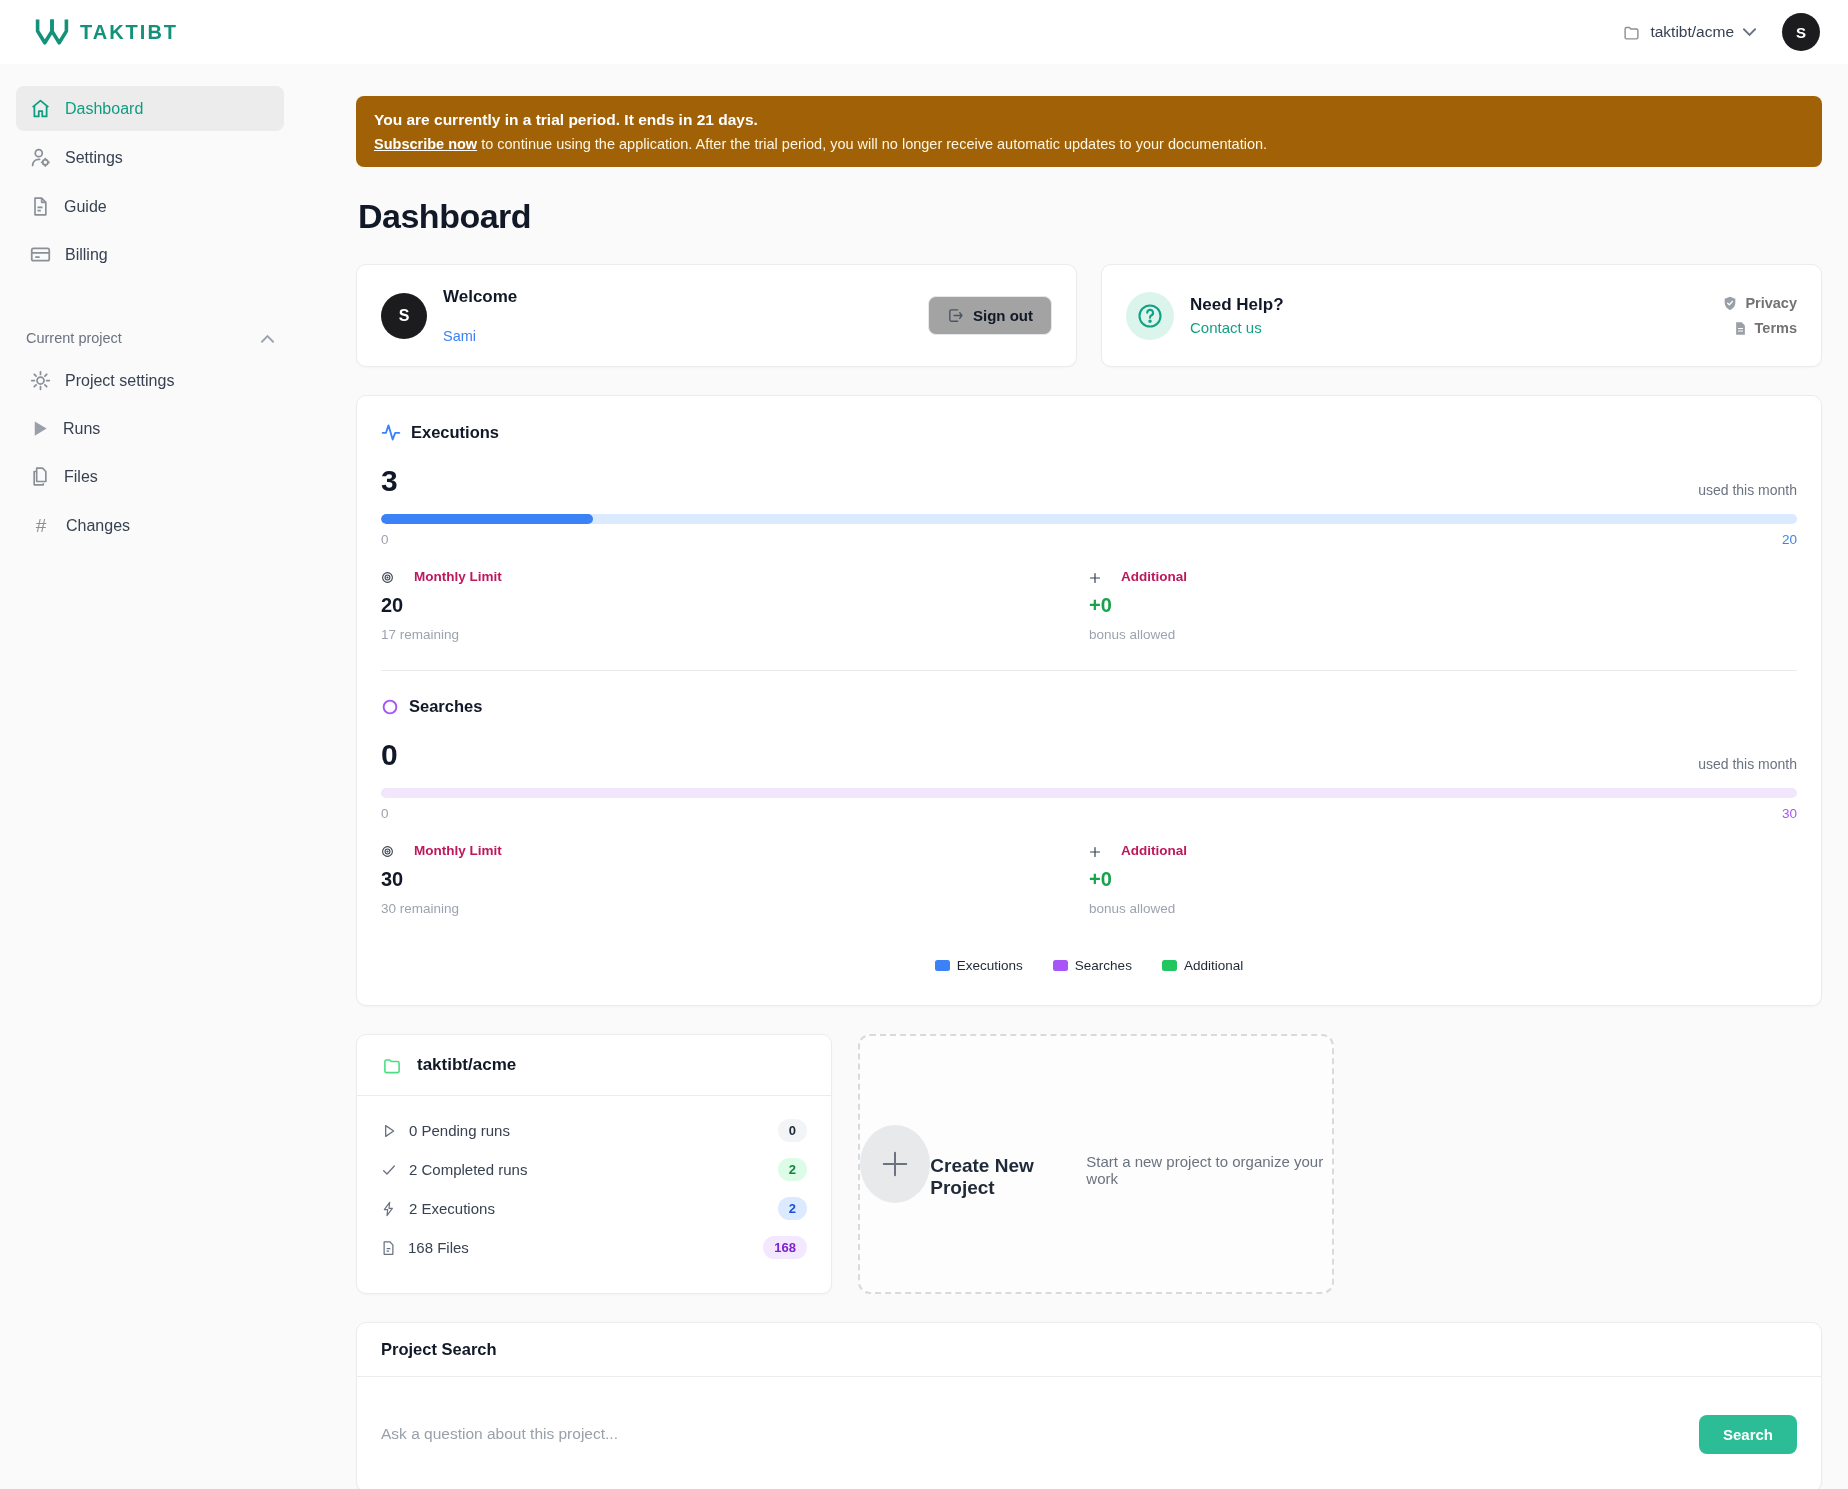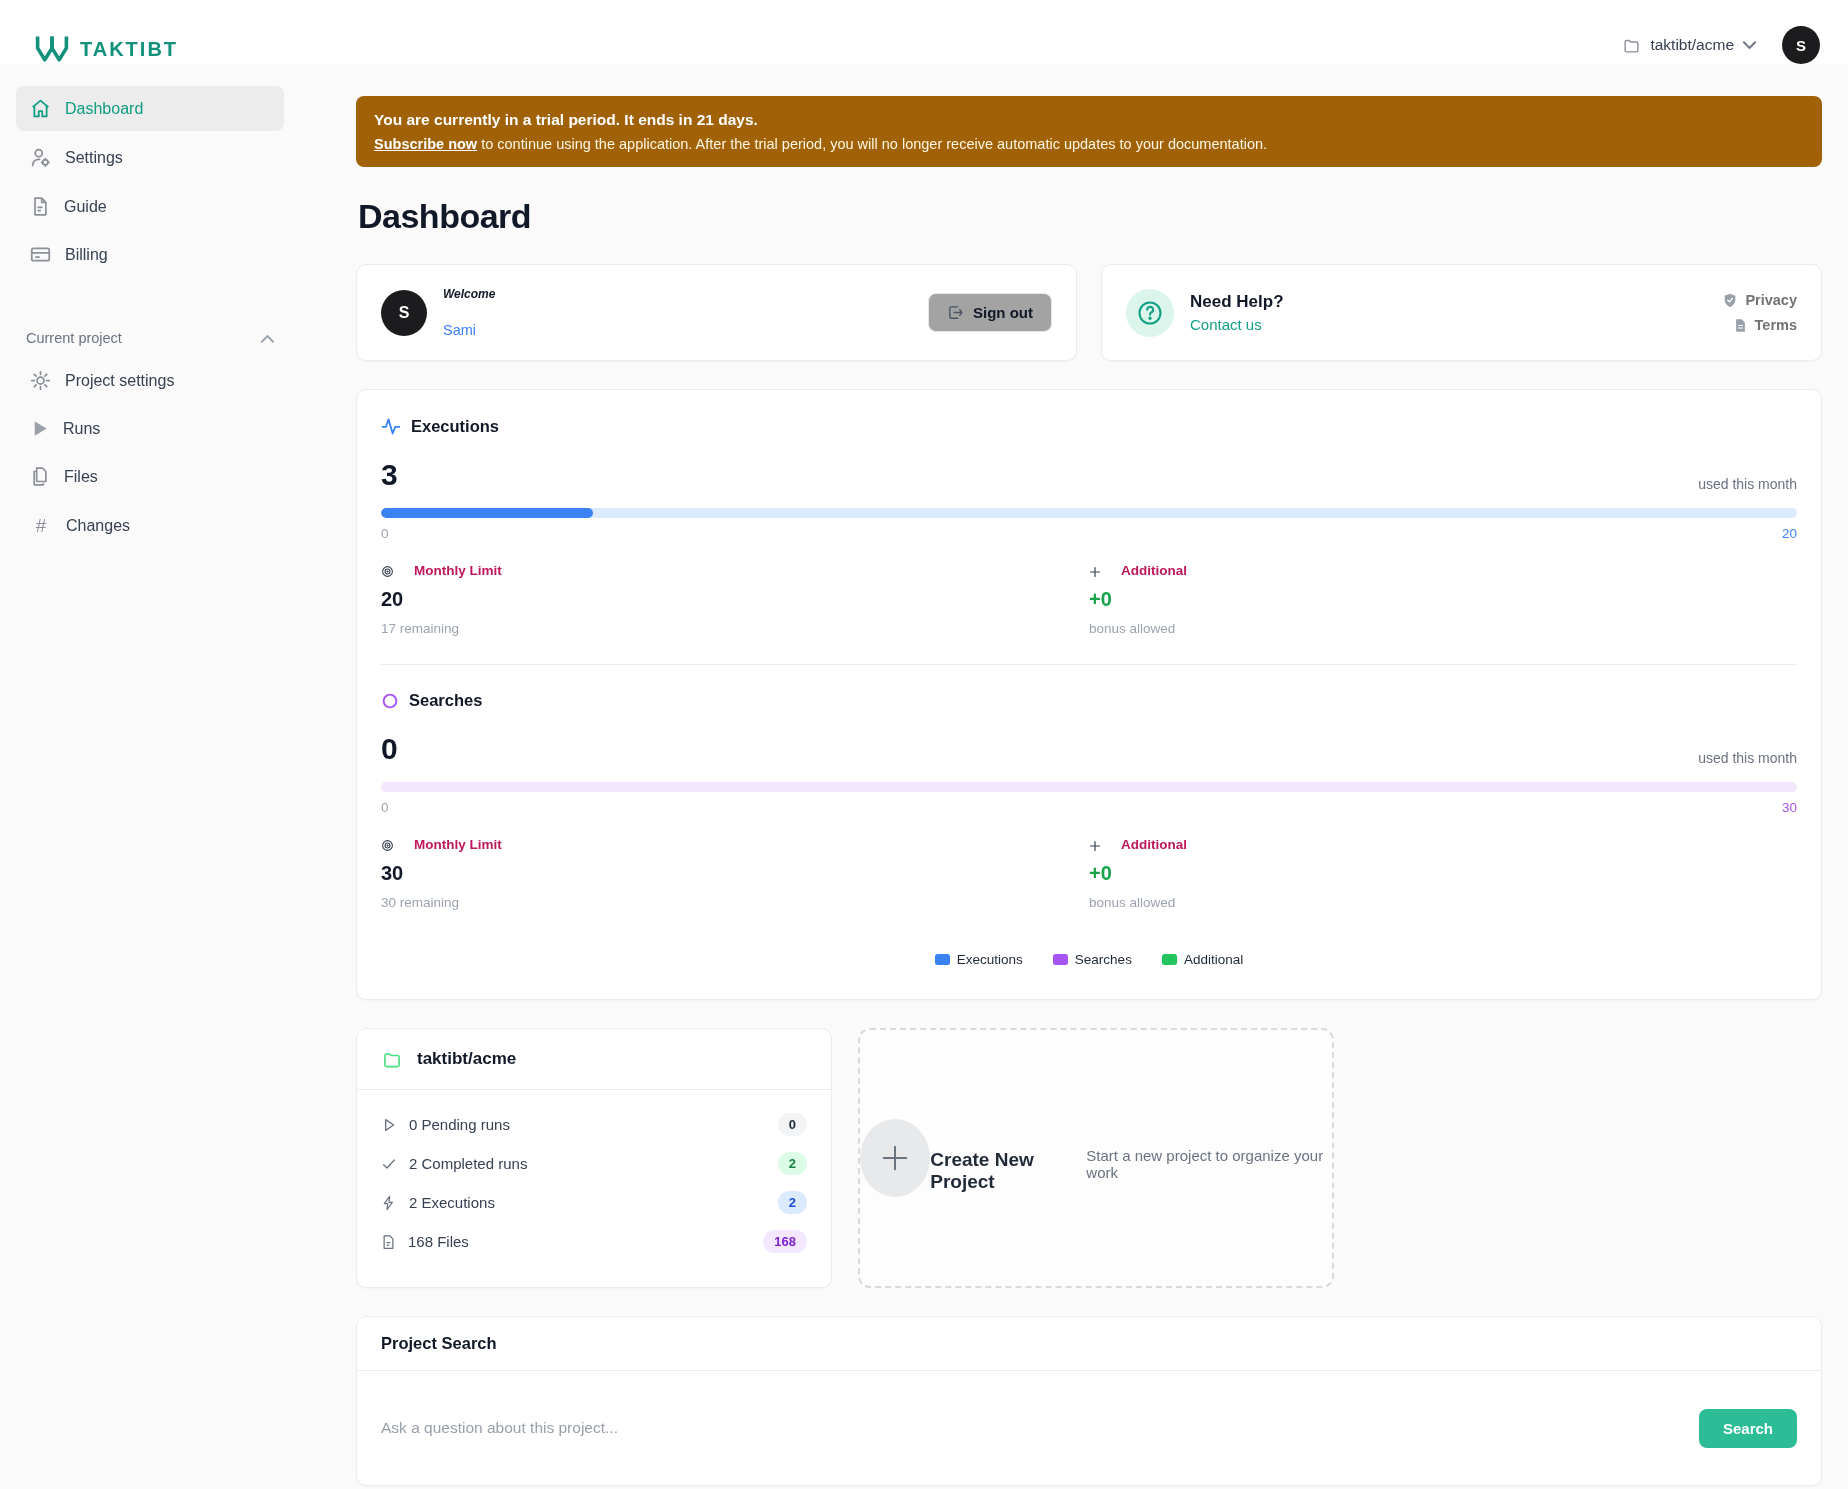--- a/index.html
+++ b/index.html
@@ -1,21 +1,21 @@
 <!DOCTYPE html>
 <html><head>
 <meta charset="utf-8">
 <style>
   * { margin:0; padding:0; box-sizing:border-box; }
   html,body { background:#fafafa; }
   body { font-family:"Liberation Sans", sans-serif; color:#111827; }
   .app { width:1848px; height:1489px; overflow:hidden; background:#fafafa; }
 
   
-  .topbar { height:64px; background:#fff; display:flex; align-items:flex-end; justify-content:space-between; padding:0 28px 0 34px; }
+  .topbar { height:64px; background:#fff; display:flex; align-items:center; justify-content:space-between; padding:0 28px 0 34px; }
   .brand { display:flex; align-items:center; gap:10px; }
   .brand-name { color:#13917b; font-weight:bold; font-size:20px; letter-spacing:2px; }
   .topbar-right { display:flex; align-items:center; gap:26px; }
   .proj-select { display:flex; align-items:center; gap:9px; font-size:15.5px; color:#374151; cursor:pointer; }
   .avatar { width:38px; height:38px; border-radius:50%; background:#1c1c1e; color:#fff; display:flex; align-items:center; justify-content:center; font-size:15px; font-weight:bold; }
 
   
   .shell { display:flex; height:1425px; }
   .sidebar { width:300px; padding:22px 16px 0 16px; flex-shrink:0; }
   .main { flex:1; padding:32px 26px 0 56px; overflow:hidden; }
@@ -37,21 +37,21 @@
   .page-title { font-size:34px; font-weight:bold; margin:30px 0 28px 2px; letter-spacing:-0.5px; }
 
   
   .card { background:#fff; border:1px solid #ececec; border-radius:10px; box-shadow:0 1px 2px rgba(0,0,0,0.03); }
 
   
   .top-cards { display:flex; gap:24px; }
   .welcome-card { flex:1; display:flex; align-items:center; justify-content:space-between; padding:22px 24px; }
   .welcome-left { display:flex; align-items:center; gap:16px; }
   .welcome-avatar { width:46px; height:46px; border-radius:50%; background:#1c1c1e; color:#fff; display:flex; align-items:center; justify-content:center; font-size:16px; font-weight:bold; }
-  .welcome-title { font-size:12px; font-weight:bold;font-style:italic; }
+  .welcome-title { font-size:17px; font-weight:bold; }
   .welcome-name { font-size:14.5px; color:#3b82f6; margin-top:21px; }
   .btn-outline { display:flex; align-items:center; gap:9px; border:1px solid #e5e7eb; background:#a3a3a3; border-radius:8px; padding:10px 18px; font-size:15px; font-weight:bold; color:#111827; cursor:pointer; font-family:inherit; }
   .help-card { flex:1; display:flex; align-items:center; justify-content:space-between; padding:22px 24px; }
   .help-left { display:flex; align-items:center; gap:16px; }
   .help-bubble { width:48px; height:48px; border-radius:50%; background:#dcf5ec; display:flex; align-items:center; justify-content:center; }
   .help-title { font-size:17px; font-weight:bold; }
   .help-link { font-size:15px; color:#12a184; margin-top:4px; cursor:pointer; }
   .legal { display:flex; flex-direction:column; gap:8px; align-items:flex-end; }
   .legal-link { display:flex; align-items:center; gap:7px; font-size:14.5px; color:#737373; font-weight:600; cursor:pointer; }
 

